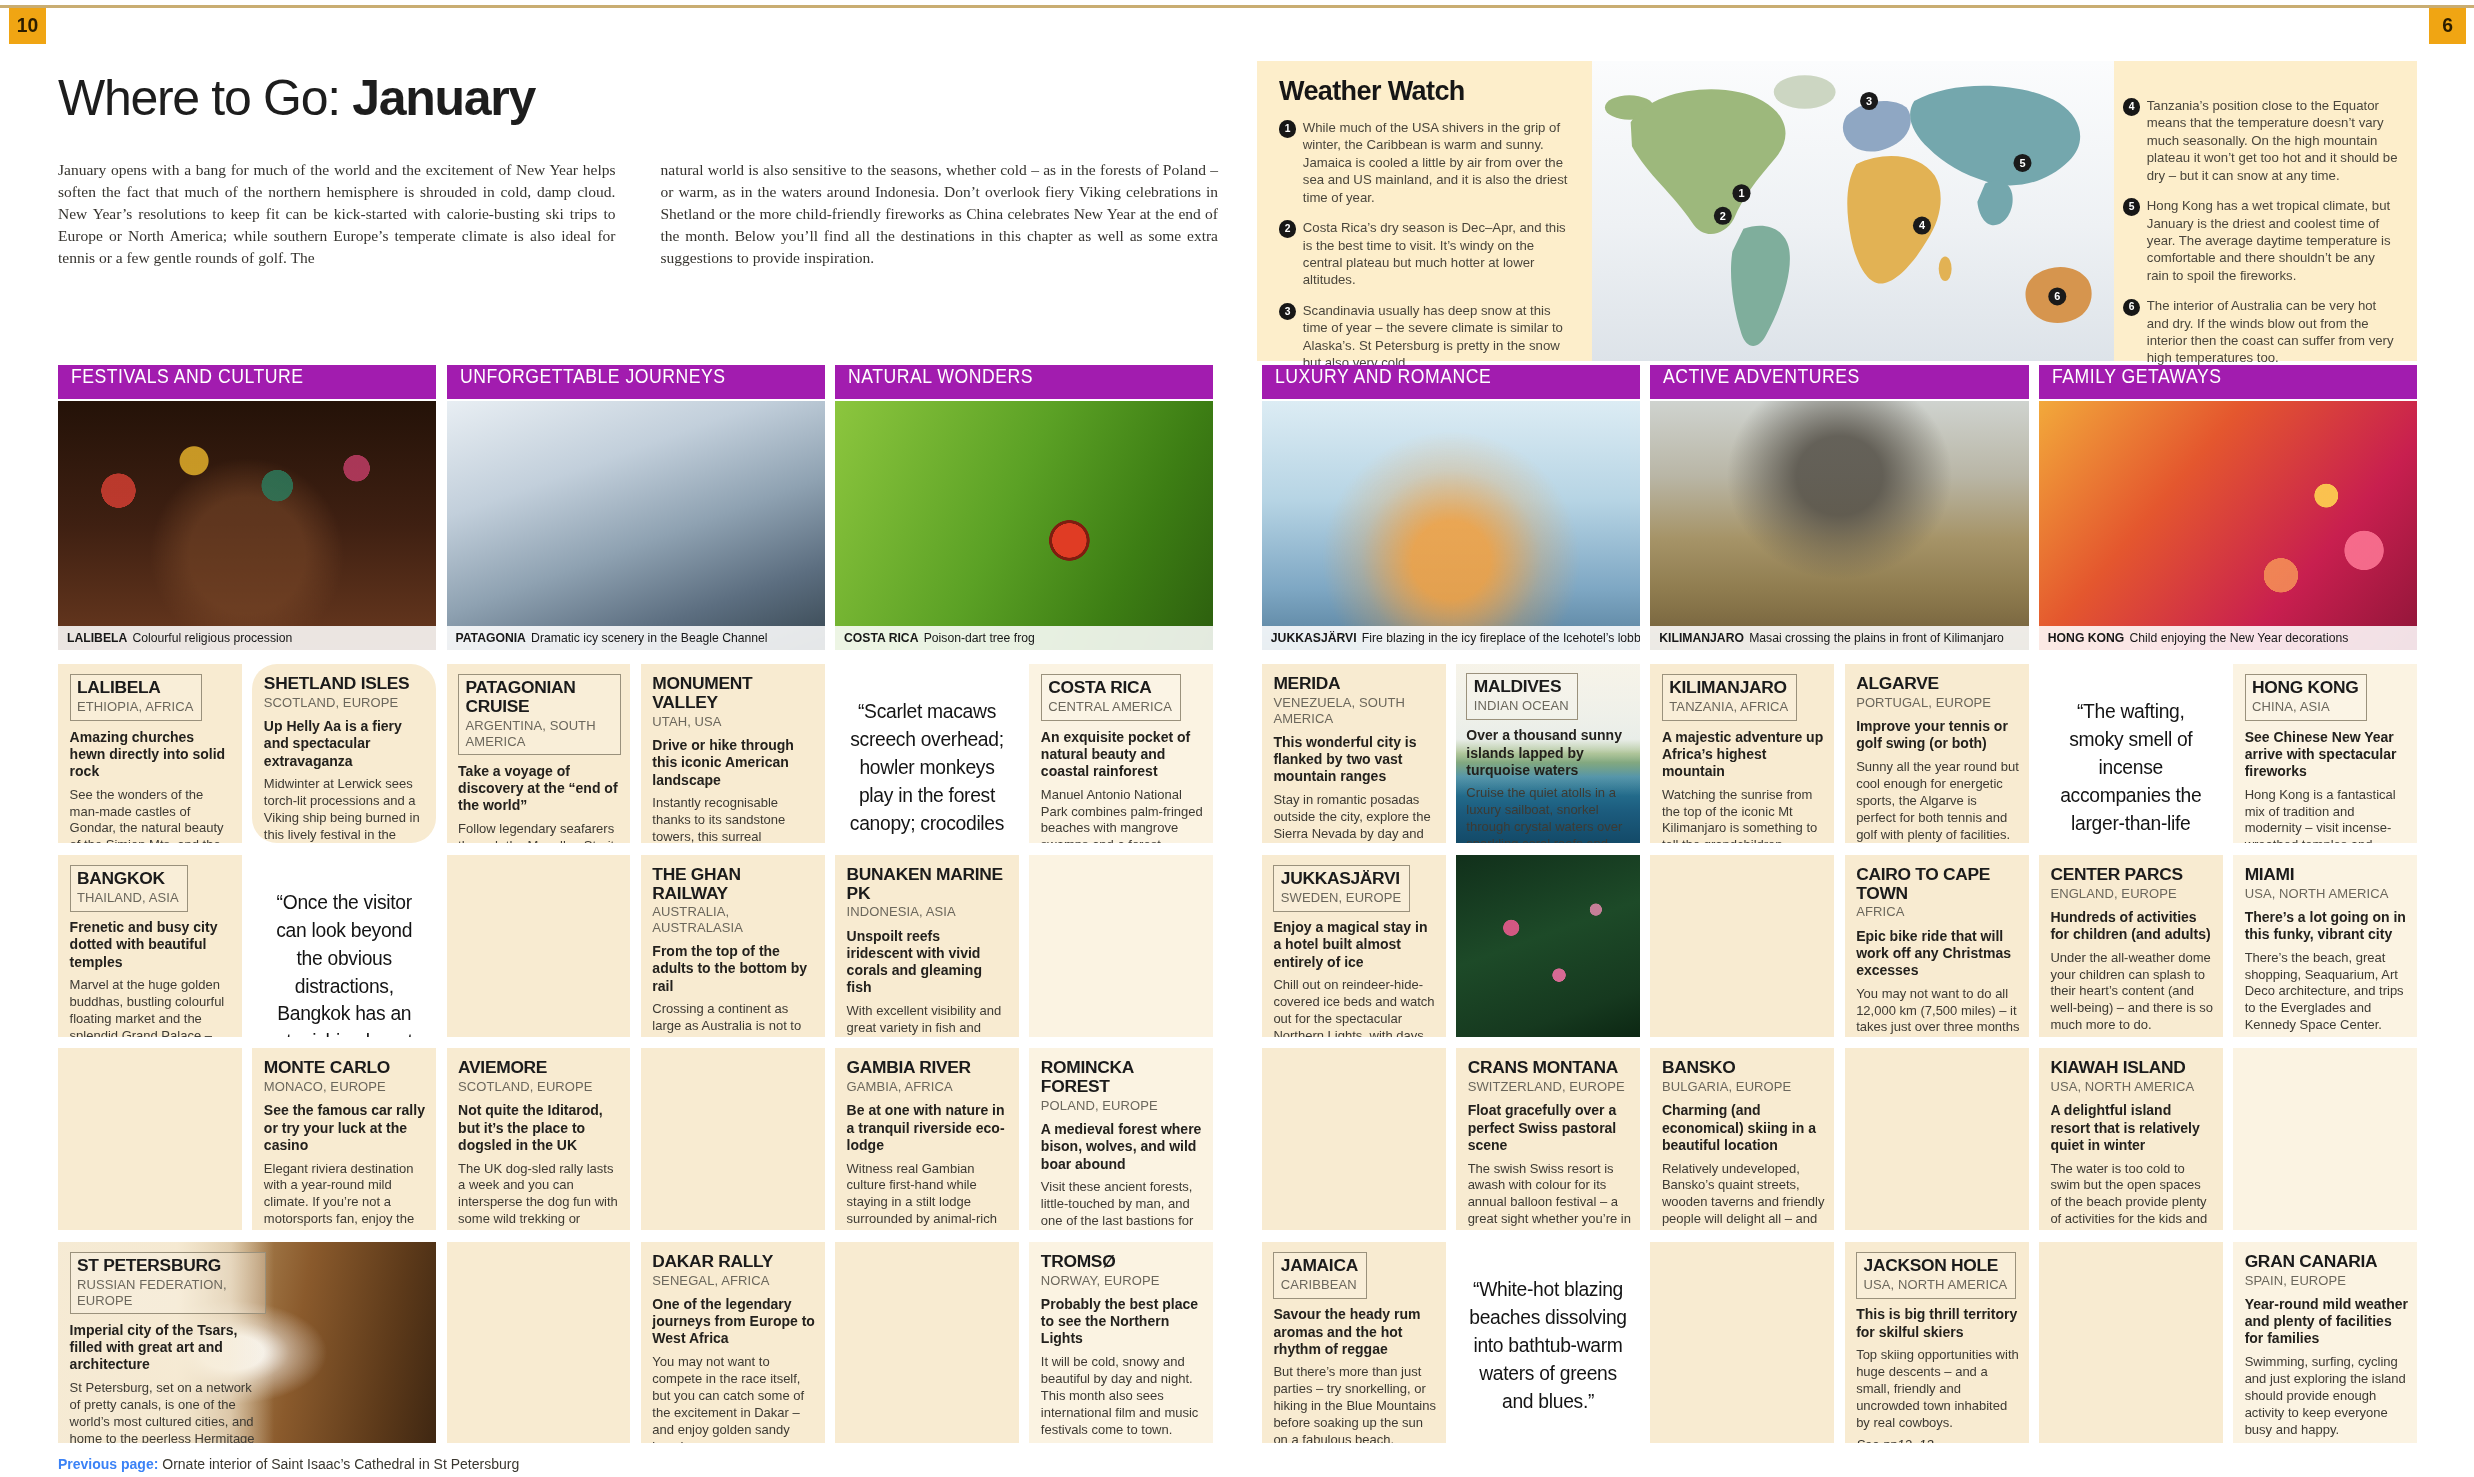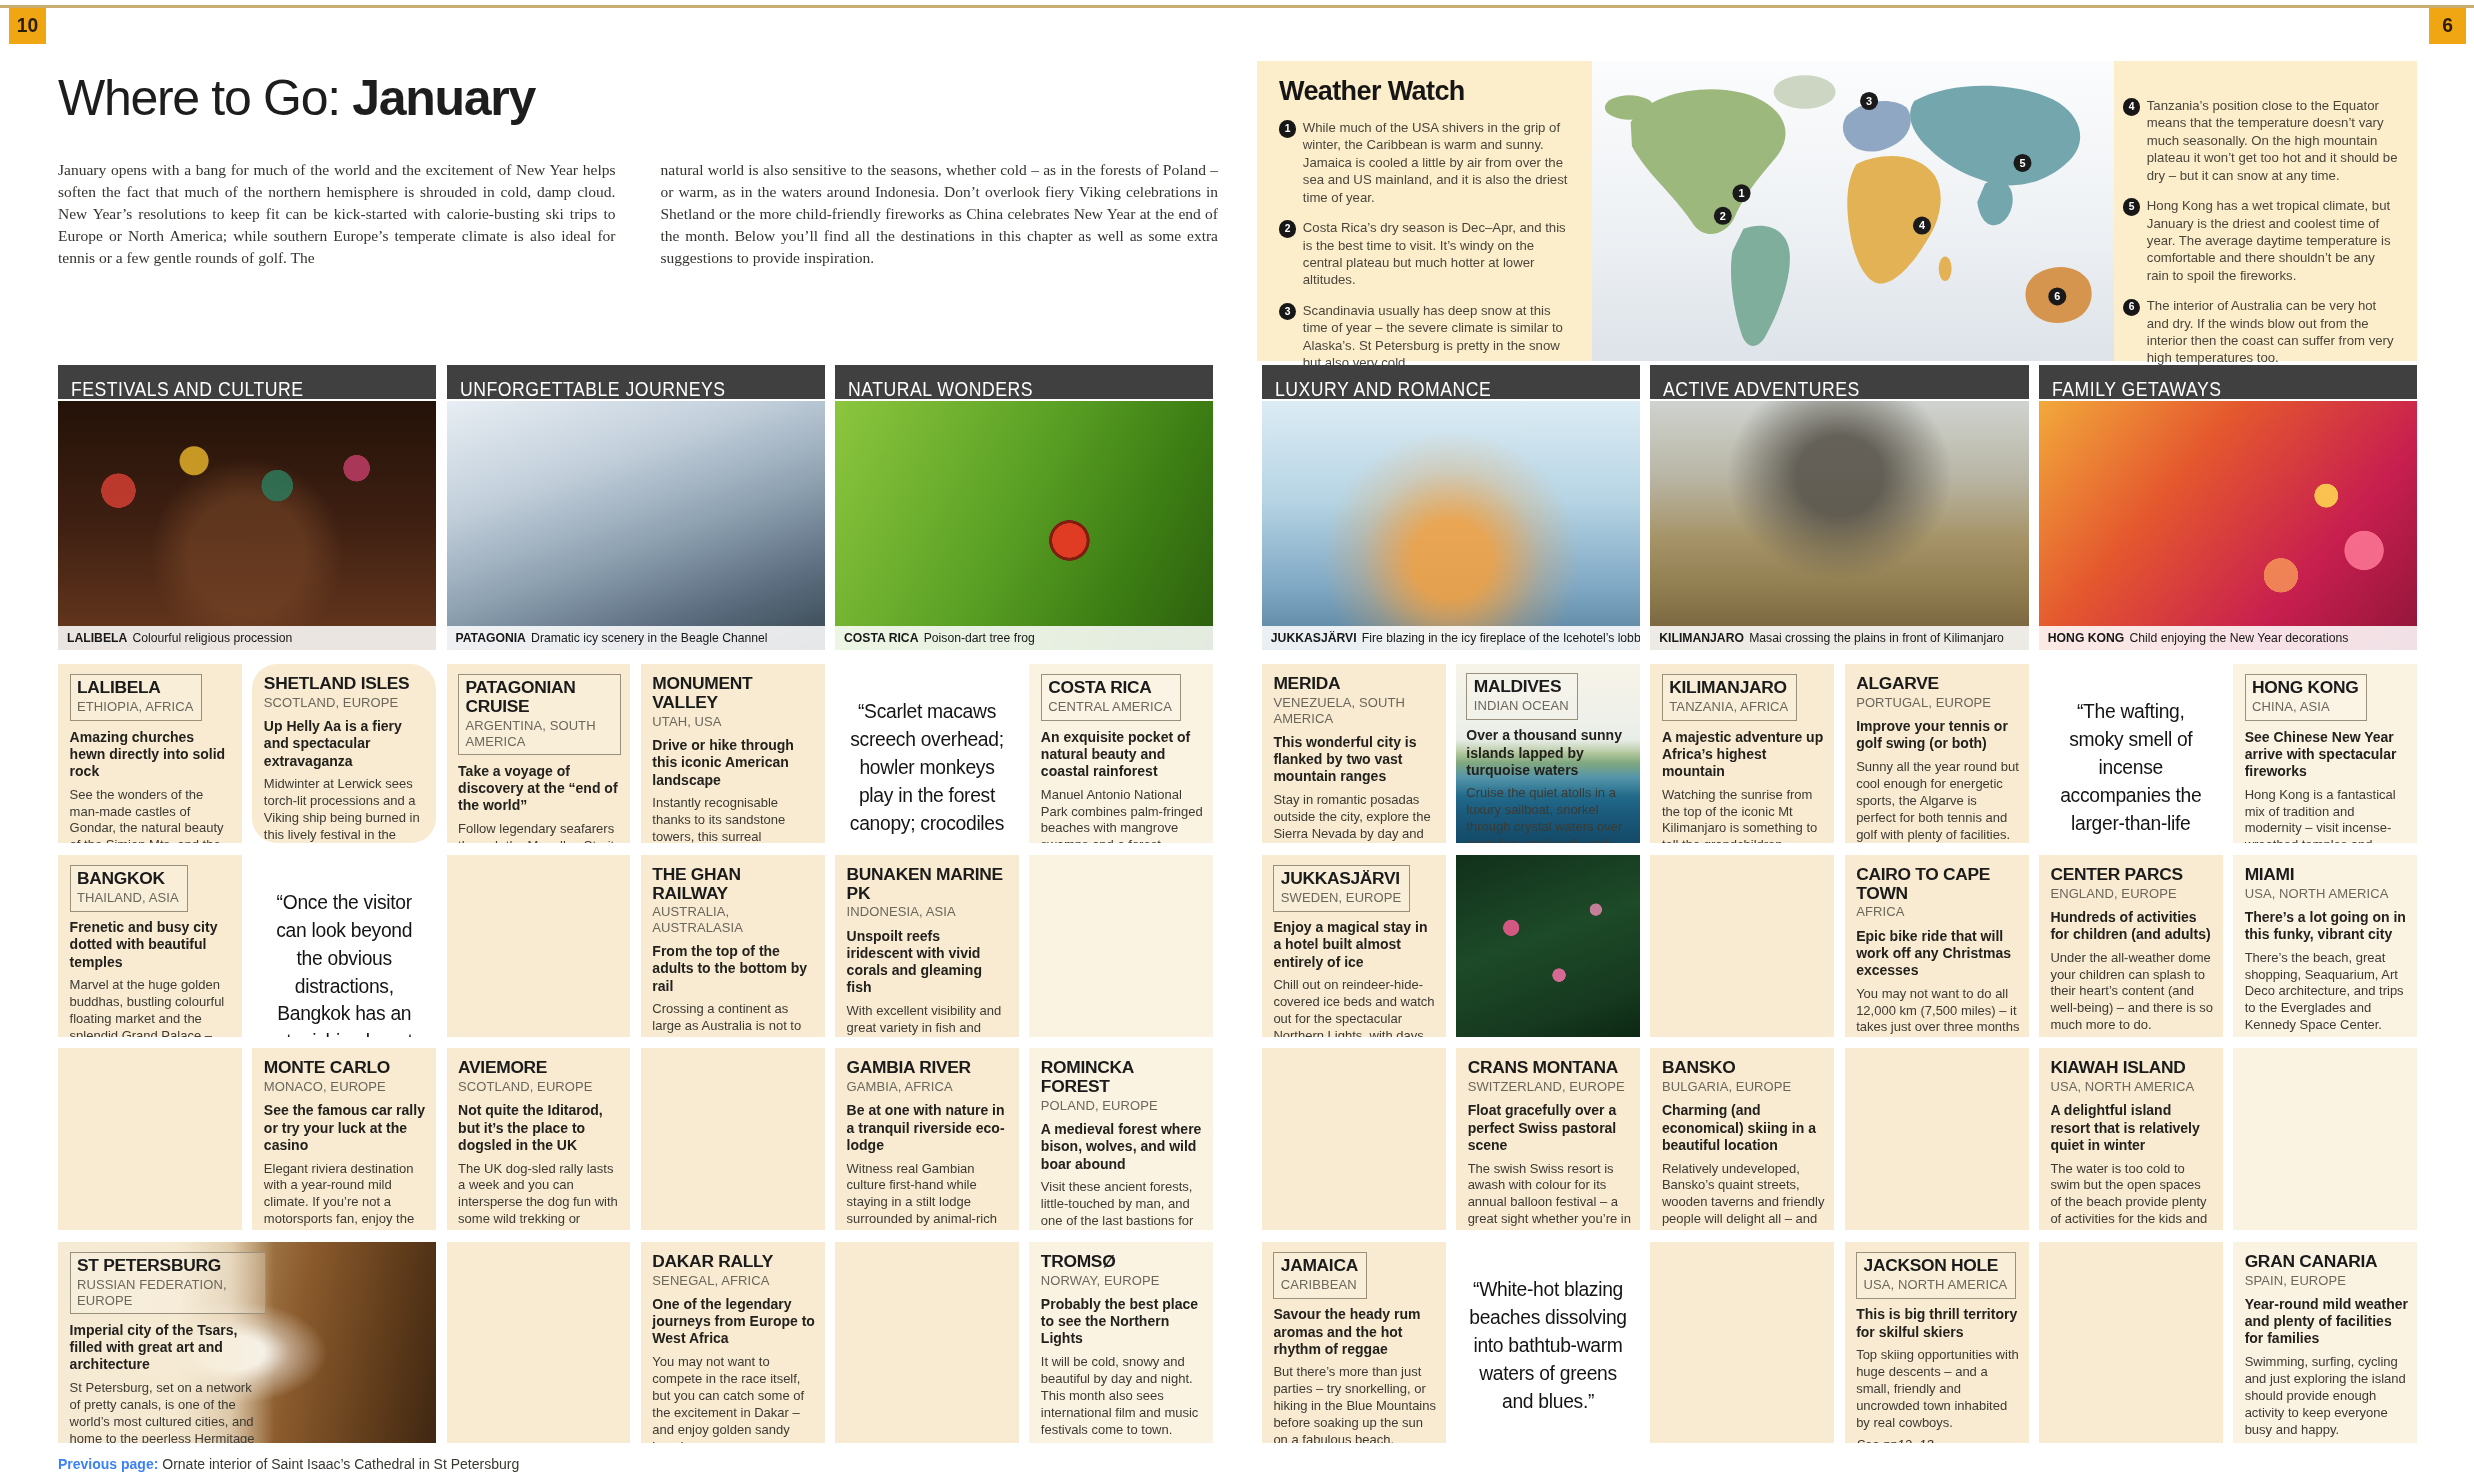--- a/index.html
+++ b/index.html
@@ -26,21 +26,21 @@
   .ww-map svg{position:absolute;inset:0;width:100%;height:100%;}
   .ww-right{width:303px;padding:36px 18px 0 9px;box-sizing:border-box;}
   .note{display:flex;gap:6.4px;margin-bottom:13px;}
   .note-num{flex:0 0 auto;width:17.4px;height:17.4px;border-radius:50%;background:#171717;color:#fff;
             display:flex;align-items:center;justify-content:center;font:bold 10.3px/1 "Liberation Sans",sans-serif;margin-top:1.3px;}
   .note-text{font:13.2px/1.32 "Liberation Sans",sans-serif;color:#4a463c;}
 
   
   .catband{position:absolute;left:58px;top:365px;width:2359px;height:34px;display:grid;
            grid-template-columns:repeat(3,1fr) 28px repeat(3,1fr);column-gap:10.3px;}
-  .band-cell{background:#404040;display:flex;align-items:flex-end;padding-left:13px;}
+  .band-cell{background:#a21caf;display:flex;align-items:flex-start;padding-left:13px;}
   .band-label{font:21px/1 "Liberation Sans",sans-serif;color:#ffffff;letter-spacing:0.6px;
               transform:scaleX(.84);transform-origin:left center;white-space:nowrap;}
 
   
   .photorow{position:absolute;left:58px;top:401px;width:2359px;height:249px;display:grid;
             grid-template-columns:repeat(3,1fr) 28px repeat(3,1fr);column-gap:10.3px;}
   .photocell{position:relative;overflow:hidden;}
   .caption{position:absolute;left:0;right:0;bottom:0;height:24.5px;background:rgba(255,255,255,.87);
            display:flex;align-items:center;padding:0 9px;font:12.2px/1 "Liberation Sans",sans-serif;color:#171717;white-space:nowrap;overflow:hidden;}
   .cap-name{font-weight:bold;margin-right:5.2px;}

